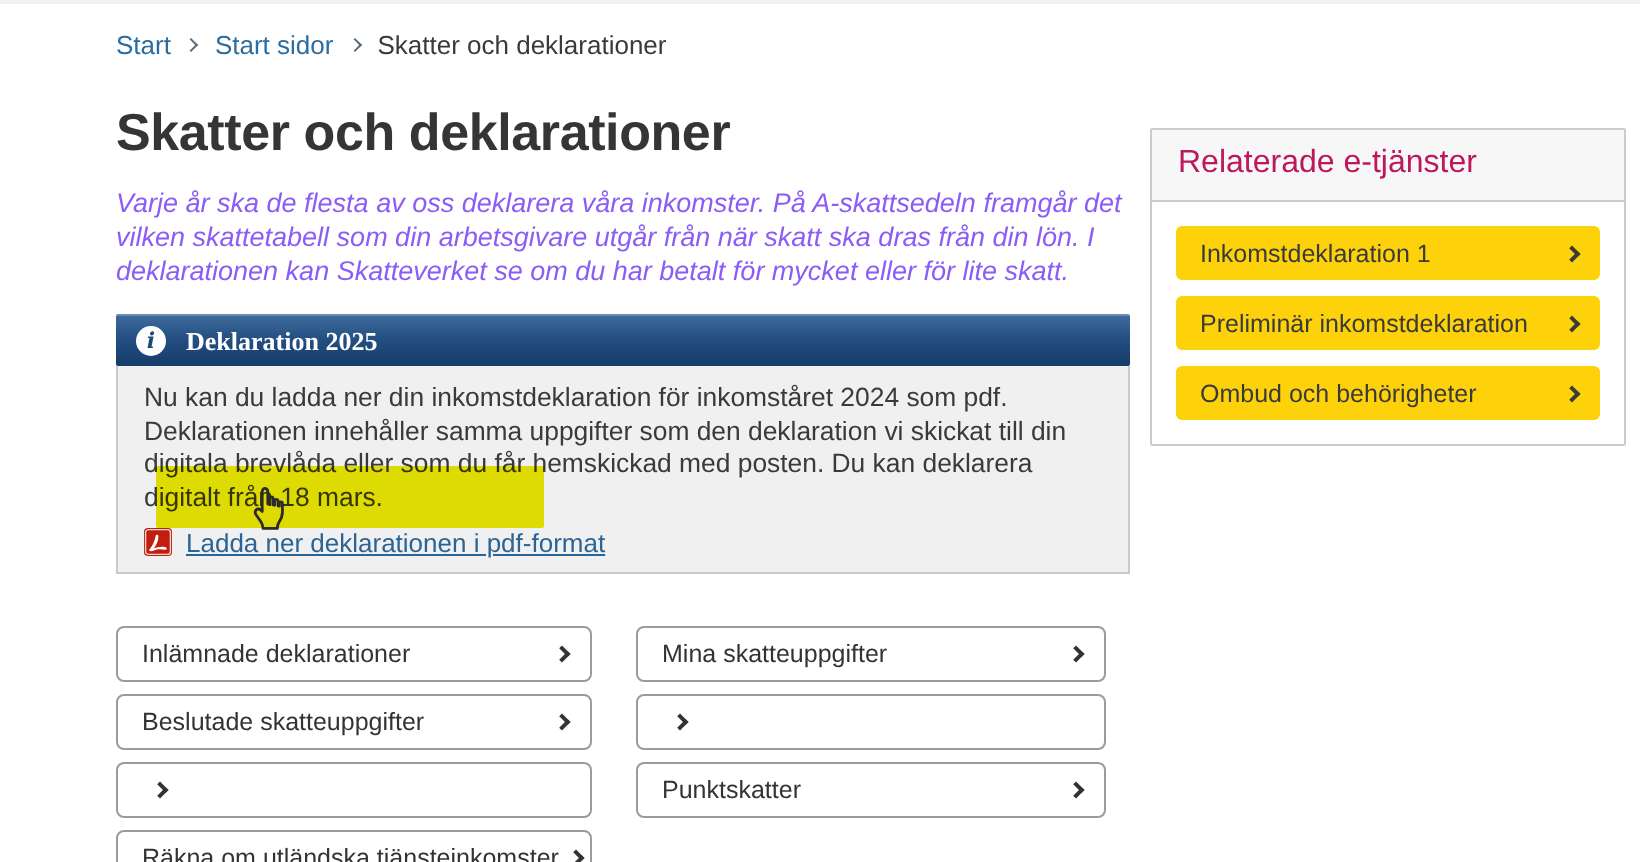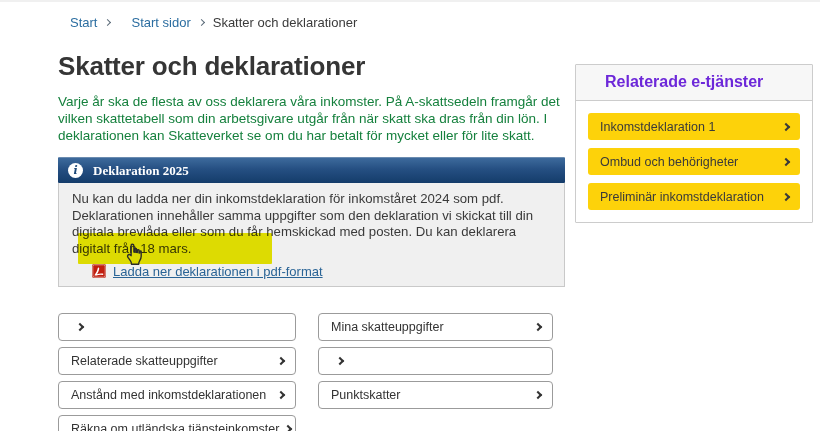--- a/index.html
+++ b/index.html
@@ -7,51 +7,51 @@
   body {
     width:820px; height:431px; position:relative; overflow:hidden;
     font-family:"Liberation Sans", sans-serif; color:#333;
     border-top:2px solid #f0f0f0;
   }
 
   .main { position:absolute; left:58px; top:12px; width:507px; }
 
   
   .breadcrumb { display:flex; align-items:center; font-size:13px; height:16px; }
-  .crumb-link { color:#2b6da0; text-decoration:none; cursor:pointer;margin-left:12px; }
+  .crumb-link { color:#2b6da0; text-decoration:none; cursor:pointer; }
   .crumb-current { color:#3a3a3a; }
   .crumb-sep {
     width:5px; height:5px; border-top:1.5px solid #5a6a78; border-right:1.5px solid #5a6a78;
     transform:rotate(45deg); margin:0 9px 0 8px; display:inline-block;
   }
 
   
   h1.page-title { font-size:26px; font-weight:700; color:#353535; margin-top:21px; letter-spacing:-0.2px; }
-  .intro { font-size:13.5px; line-height:17px; color:#15803d; margin-top:11px; width:507px; }
+  .intro { font-size:13.5px; line-height:17px; color:#8b5cf6; margin-top:11px; width:507px;font-style:italic; }
 
   
   .info-box { position:relative; margin-top:13px; width:507px; }
   .info-box-header {
     height:26px; display:flex; align-items:center; padding:0 10px;
     background:linear-gradient(to bottom, #3d6a9c 0%, #254f82 45%, #143c6a 100%);
     border-top:1px solid #6b8cb0; border-radius:1px;
   }
   .info-icon {
     width:15px; height:15px; border-radius:50%; background:#fff; flex:0 0 15px;
     display:flex; align-items:center; justify-content:center;
     color:#1d4878; font-family:"DejaVu Serif", serif; font-weight:700; font-style:italic;
     font-size:11px; line-height:1;
   }
   .info-box-title { color:#fff; font-size:13px; font-weight:700; margin-left:10px;font-family:Liberation Serif, serif; }
   .info-box-body {
     background:#f0f0f0; border:1px solid #c9c9c9; border-top:none;
     padding:8px 13px 7px 13px;
   }
   .info-box-text { font-size:13.2px; line-height:16.5px; color:#3a3a3a; }
-  .pdf-link-row { display:flex; align-items:center; margin-top:6px; height:16px;margin-left:20px; }
+  .pdf-link-row { display:flex; align-items:center; margin-top:6px; height:16px; }
   .pdf-icon { width:14px; height:14px; flex:0 0 14px; margin-right:7px; }
   .pdf-link { font-size:13px; color:#2a6496; text-decoration:underline; cursor:pointer; }
 
   
   .marker-highlight {
     position:absolute; left:20px; top:76px; width:194px; height:31px;
     background:#ebe902; mix-blend-mode:multiply; z-index:3; border-radius:1px;
   }
   .hand-cursor { position:absolute; left:65px; top:84px; z-index:4; width:24px; height:28px; }
 
@@ -72,21 +72,21 @@
   }
 
   
   .sidebar {
     position:absolute; left:575px; top:62px; width:238px;
     border:1px solid #ccc; background:#fff; border-radius:1px;
   }
   .sidebar-header {
     background:#f7f7f7; border-bottom:1px solid #ccc; padding:8px 13px 9px 13px;
   }
-  .sidebar-title { font-size:16px; font-weight:700; color:#6d28d9;margin-left:16px; }
+  .sidebar-title { font-size:16px; font-weight:400; color:#be185d; }
   .sidebar-body { padding:12px; display:flex; flex-direction:column; gap:8px; }
   .ybtn {
     height:27px; background:#fdd20a; border:none; border-radius:3px;
     display:flex; align-items:center; justify-content:space-between;
     padding:0 11px 0 12px; cursor:pointer;
   }
   .ybtn .chev { border-color:#3a3a3a; }
   .ybtn-label { font-size:12.5px; color:#3a3a3a; }
 </style>
 </head>
@@ -123,35 +123,35 @@
     </div>
 
     <div class="marker-highlight"></div>
     <svg class="hand-cursor" viewBox="0 0 24 28">
       <path d="M9.2 3.2 c1 0 1.7.7 1.7 1.7 V11 l.8.1 V8.2 c0-1 1.8-1 1.8 0 V11.4 l.8.1 V9.4 c0-1 1.7-1 1.7 0 V11.9 l.7.1 V10.6 c0-.9 1.5-.9 1.5 0 V15.3 c0 2.3-.9 3.6-1.8 5 -.6.9-.7 1.8-.7 2.9 H8.5 c0-1.4-.4-2.5-1.2-3.6 L5 16.4 c-.9-1.4-.2-2.9 1.2-2.9 .8 0 1.3.4 1.9 1.2 V4.9 c0-1 .7-1.7 1.1-1.7 z" fill="none" stroke="#2b2b2b" stroke-width="1.4" stroke-linejoin="round"></path>
     </svg>
   </section>
 
   <div class="service-grid">
     <div class="sbtn">
+      <span class="sbtn-label">Inlämnade deklarationer</span>
       <span class="chev"></span>
     </div>
     <div class="sbtn">
       <span class="sbtn-label">Mina skatteuppgifter</span>
       <span class="chev"></span>
     </div>
     <div class="sbtn">
-      <span class="sbtn-label">Relaterade skatteuppgifter</span>
+      <span class="sbtn-label">Beslutade skatteuppgifter</span>
       <span class="chev"></span>
     </div>
     <div class="sbtn">
       <span class="chev"></span>
     </div>
     <div class="sbtn">
-      <span class="sbtn-label">Anstånd med inkomstdeklarationen</span>
       <span class="chev"></span>
     </div>
     <div class="sbtn">
       <span class="sbtn-label">Punktskatter</span>
       <span class="chev"></span>
     </div>
     <div class="sbtn">
       <span class="sbtn-label">Räkna om utländska tjänsteinkomster</span>
       <span class="chev"></span>
     </div>
@@ -162,21 +162,21 @@
 <aside class="sidebar">
   <div class="sidebar-header">
     <span class="sidebar-title">Relaterade e-tjänster</span>
   </div>
   <div class="sidebar-body">
     <div class="ybtn">
       <span class="ybtn-label">Inkomstdeklaration 1</span>
       <span class="chev"></span>
     </div>
     <div class="ybtn">
-      <span class="ybtn-label">Ombud och behörigheter</span>
+      <span class="ybtn-label">Preliminär inkomstdeklaration</span>
       <span class="chev"></span>
     </div>
     <div class="ybtn">
-      <span class="ybtn-label">Preliminär inkomstdeklaration</span>
+      <span class="ybtn-label">Ombud och behörigheter</span>
       <span class="chev"></span>
     </div>
   </div>
 </aside>
 
 </body></html>

